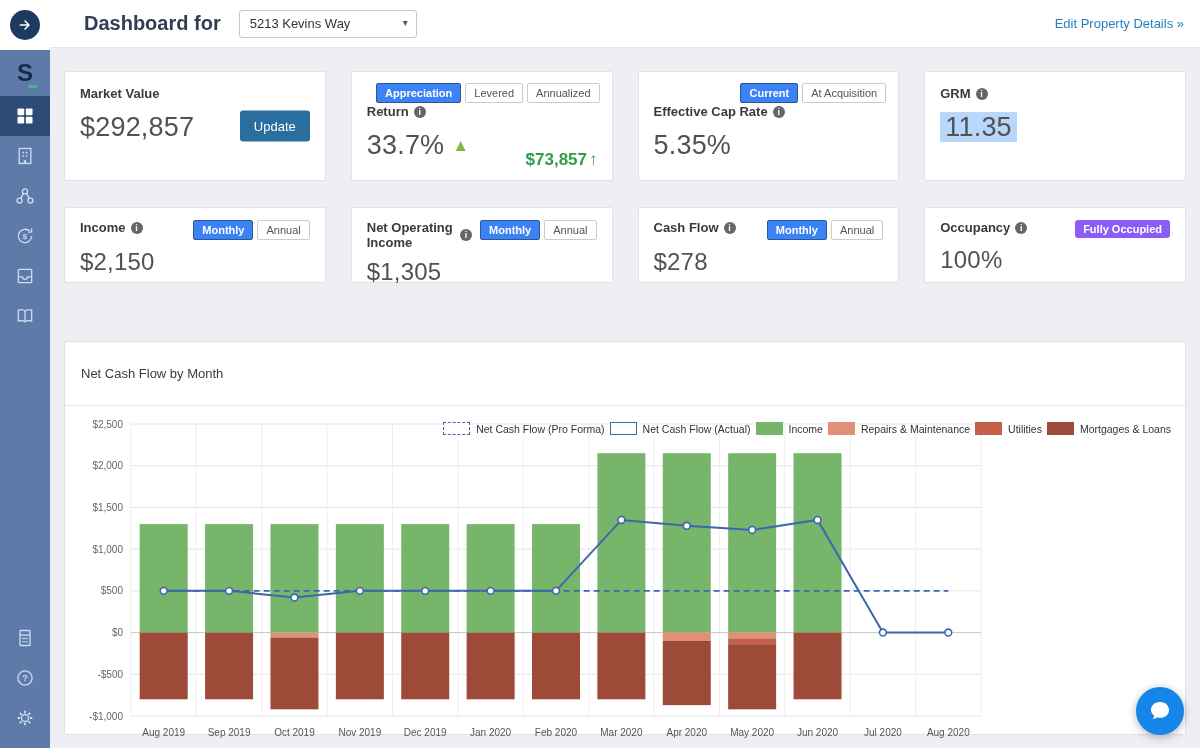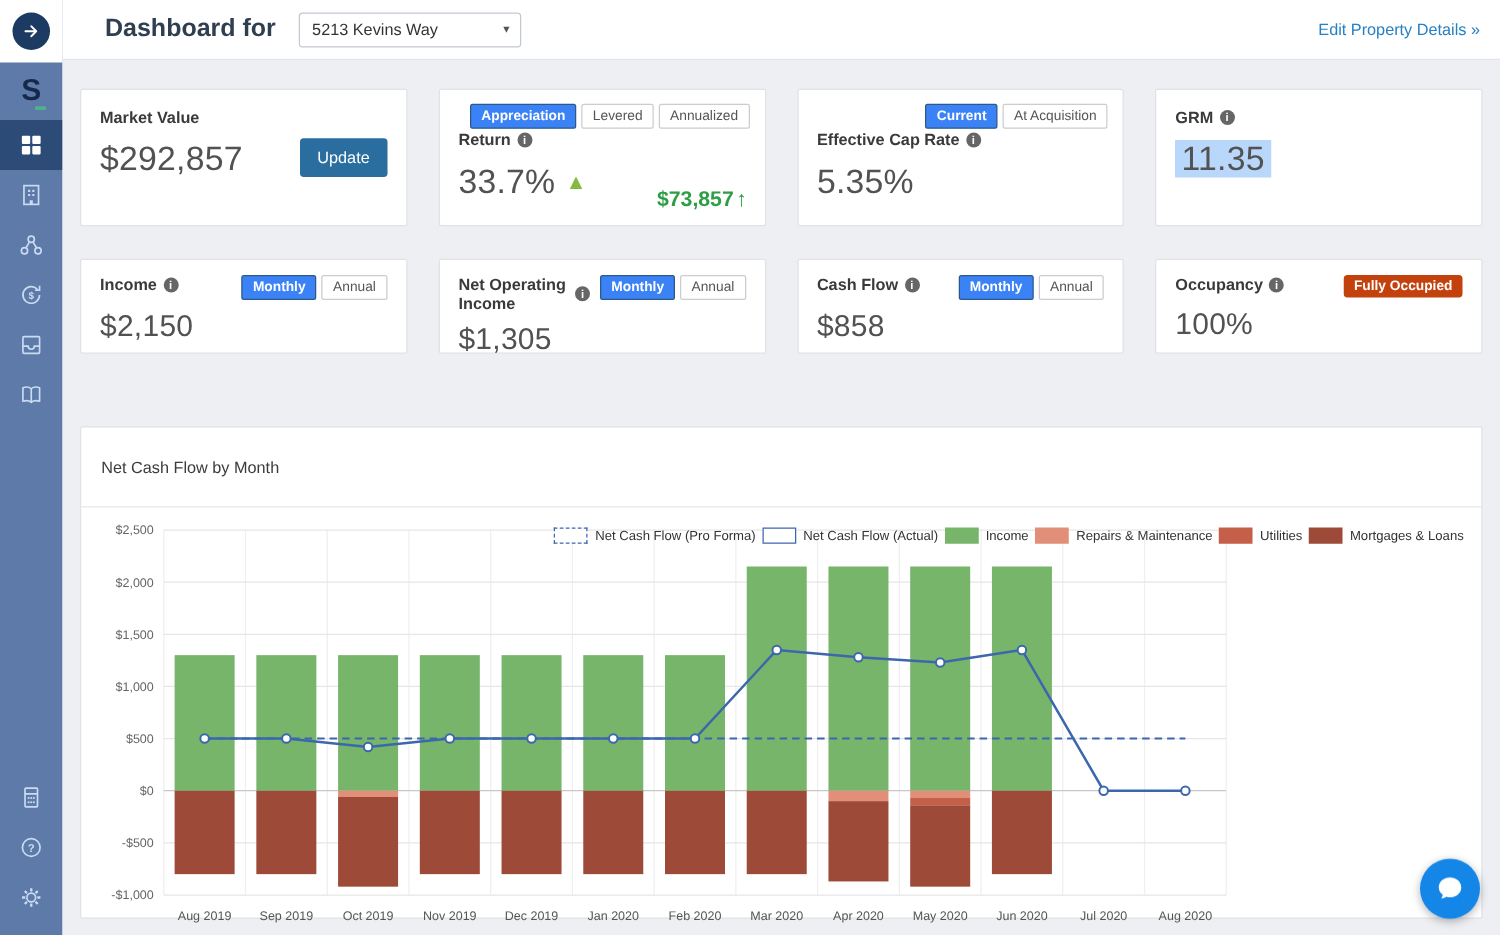--- a/index.html
+++ b/index.html
@@ -50,21 +50,21 @@
   .tab-group { display: flex; gap: 4px; }
   .tab-group.abs { position: absolute; top: 11px; right: 12px; }
   .tab { font-size: 11px; padding: 3px 8px; border: 1px solid #ccc; border-radius: 2px; background: #fff; color: #555; cursor: pointer; white-space: nowrap; }
   .tab.active { background: #3b82f6; border-color: #2d5986; color: #fff; font-weight: bold; }
 
   .mt-for-tabs { margin-top: 18px; }
   .delta { position: absolute; right: 14px; bottom: 10px; color: #2f9e44; font-size: 17px; font-weight: bold; display: flex; align-items: center; gap: 2px; }
   .up-arrow::after { content: "↑"; }
 
   .head-row { display: flex; align-items: flex-start; justify-content: space-between; gap: 8px; }
-  .badge { background: #c2410c; color: #fff; font-size: 11px; font-weight: bold; padding: 3px 8px; border-radius: 3px; white-space: nowrap; }
+  .badge { background: #8b5cf6; color: #fff; font-size: 11px; font-weight: bold; padding: 3px 8px; border-radius: 3px; white-space: nowrap; }
 
   
   .chart-card { margin-top: 58px; height: 394px; background: #fff; border: 1px solid #e0e2e6; border-radius: 2px; }
   .chart-head { padding: 24px 16px; border-bottom: 1px solid #e8e8e8; font-size: 13px; color: #3c3c3c; }
   .chart-body { position: relative; padding: 6px 8px 2px; height: 352px; }
   svg.chart { font-family: "Liberation Sans", sans-serif; }
   .legend { position: absolute; top: 16px; right: 14px; display: flex; flex-direction: row; gap: 5px; }
   .legend-row { display: flex; align-items: center; gap: 6px; }
   .legend-swatch { width: 27px; height: 13px; flex-shrink: 0; background: #fff; }
   .legend-label { font-size: 10.5px; color: #333; white-space: nowrap; }
@@ -260,21 +260,21 @@
           <div class="head-row">
             <div class="card-label">
               <span>Cash Flow</span>
               <span class="info-dot"></span>
             </div>
             <div class="tab-group">
               <span class="tab active">Monthly</span>
               <span class="tab">Annual</span>
             </div>
           </div>
-          <div class="big-value">$858</div>
+          <div class="big-value">$278</div>
         </div>
 
         <div class="card">
           <div class="head-row">
             <div class="card-label">
               <span>Occupancy</span>
               <span class="info-dot"></span>
             </div>
             <span class="badge">Fully Occupied</span>
           </div>

